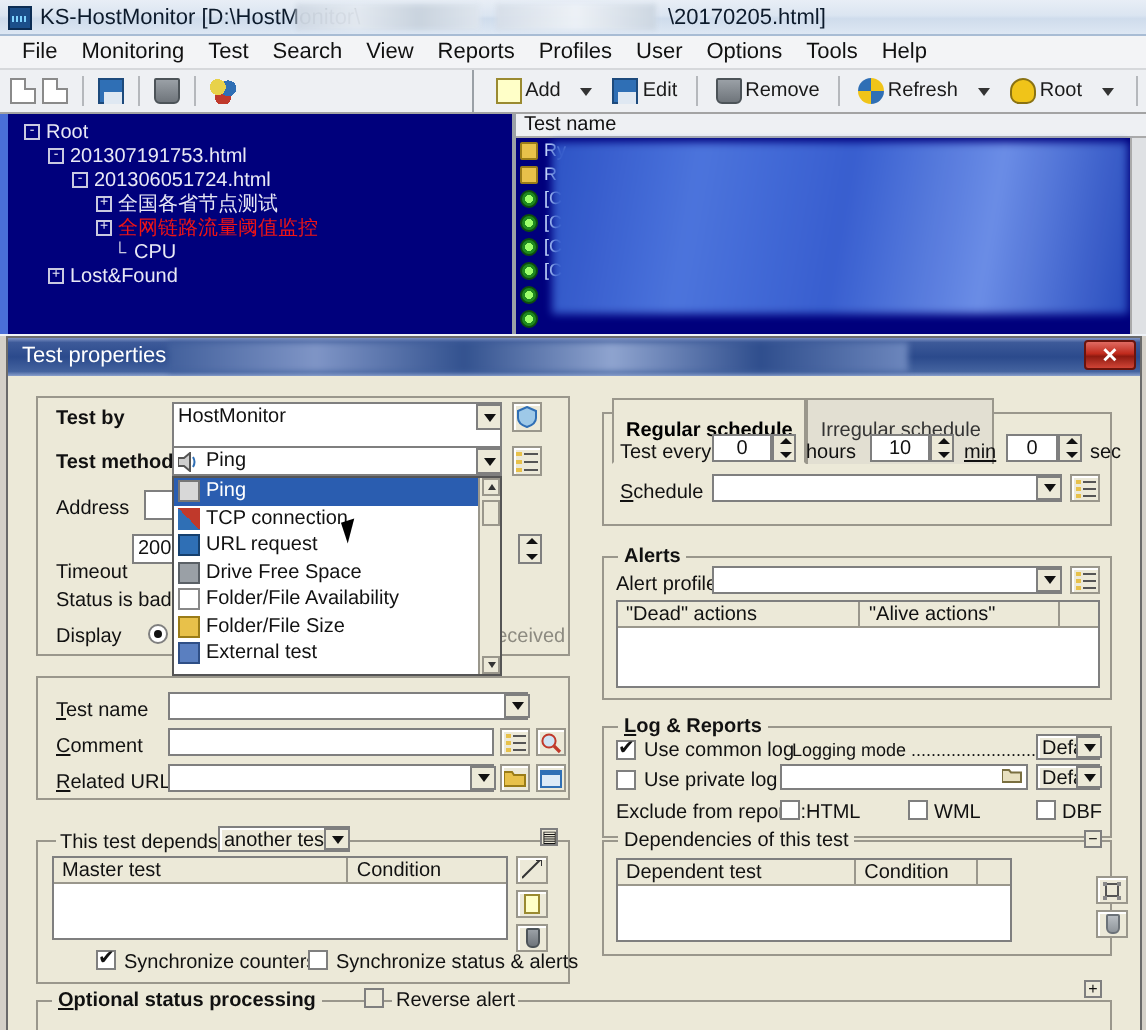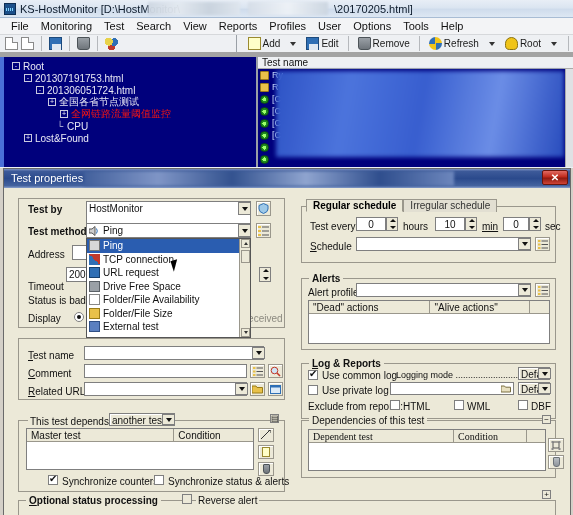--- a/index.html
+++ b/index.html
@@ -31,21 +31,21 @@
   .title-text { font-size:11px; color:#0c1a2b; white-space:nowrap; }
   .title-blur1 { position:absolute; left:148px; top:2px; width:92px; height:13px;
      background:linear-gradient(90deg,#cfd8e3,#e3e9f0,#c9d3de,#dfe6ee); filter:blur(1.2px); opacity:.95;}
   .title-blur2 { position:absolute; left:248px; top:2px; width:80px; height:13px;
      background:linear-gradient(90deg,#d6dee8,#eef2f7,#ccd6e1); filter:blur(1.2px); opacity:.95;}
 
   .menubar { height:17px; background:#f3f4f6; border-bottom:1px solid #d6d8db;
      display:flex; align-items:center; padding-left:5px; }
   .menubar span { font-size:11px; color:#111; padding:0 6px; cursor:default; }
 
-  .toolbars { height:22px; display:flex; border-bottom:5px solid #a3a3a3; background:#4c1d95; }
+  .toolbars { height:22px; display:flex; border-bottom:1px solid #a3a3a3; background:#4c1d95; }
   .tb-left { width:258px; display:flex; align-items:center; gap:3px; padding-left:5px;
      border-right:1px solid #9aa0a6; background:#eef0f3;}
   .tb-right { flex:1; display:flex; align-items:center; gap:2px; padding-left:8px; background:#eef0f3;}
   .tbtn { display:flex; align-items:center; gap:2px; padding:1px 3px; font-size:10px; color:#1a1a1a; cursor:default;}
   .tb-sep { width:1px; height:15px; background:#b5b8bc; margin:0 4px; }
   .arrow-dn { width:0;height:0;border-left:3px solid transparent;border-right:3px solid transparent;
      border-top:4px solid #333; margin:0 5px; }
 
   .ico { width:13px;height:13px;flex:none;position:relative;display:inline-block;}
   .ico-doc{background:#fff;border:1px solid #8a8a8a;}
@@ -112,21 +112,21 @@
   .spin{position:absolute;width:12px;border:1px solid #7f7f7f;background:#ece9d8;}
   .spin::before{content:"";position:absolute;left:3px;top:1px;width:0;height:0;
      border-left:3px solid transparent;border-right:3px solid transparent;border-bottom:3px solid #111;}
   .spin::after{content:"";position:absolute;left:3px;bottom:1px;width:0;height:0;
      border-left:3px solid transparent;border-right:3px solid transparent;border-top:3px solid #111;}
 
   .sbtn{position:absolute;background:#ece9d8;border:1px solid #9a978c;
      box-shadow:1px 1px 0 #fff inset;display:flex;align-items:center;justify-content:center;font-size:9px;}
 
   .tabstrip{position:absolute;display:flex;}
-  .tab{font-size:10px;padding:0 6px;border:1px solid #9a978c;border-bottom:none;background:#ece9d8;}
+  .tab{font-size:10px;padding:10px 6px;border:1px solid #9a978c;border-bottom:none;background:#ece9d8;}
   .tab.active{font-weight:bold;background:#ece9d8;border-bottom:1px solid #ece9d8;}
   .tab.inactive{background:#e2dfd2;color:#333;}
 
   .cb{position:absolute;width:10px;height:10px;background:#fff;border:1px solid #7f7f7f;}
   .cb.on::after{content:"✔";position:absolute;left:0px;top:-3px;font-size:10px;color:#111;}
   .rb{position:absolute;width:10px;height:10px;border:1px solid #7f7f7f;border-radius:50%;background:#fff;}
   .rb.on::after{content:"";position:absolute;left:2px;top:2px;width:4px;height:4px;background:#111;border-radius:50%;}
   .rb.gray{background:#ece9d8;border-color:#b3b0a5;}
 
   .tbl{position:absolute;background:#fff;border:1px solid #7f7f7f;}
@@ -243,21 +243,21 @@
           <span>201307191753.html</span>
         </div>
         <div class="tnode" style="margin-left:32px">
           <span class="tbox">-</span>
           <span>201306051724.html</span>
         </div>
         <div class="tnode" style="margin-left:44px">
           <span class="tbox">+</span>
           <span>全国各省节点测试</span>
         </div>
-        <div class="tnode tred" style="margin-left:56px">
+        <div class="tnode tred" style="margin-left:44px">
           <span class="tbox">+</span>
           <span>全网链路流量阈值监控</span>
         </div>
         <div class="tnode" style="margin-left:52px">
           <span class="tdash">└</span>
           <span>CPU</span>
         </div>
         <div class="tnode" style="margin-left:20px">
           <span class="tbox">+</span>
           <span>Lost&amp;Found</span>
@@ -547,21 +547,21 @@
 
       <div class="cb on" style="left:44px;top:287px;"></div>
       <div class="lbl" style="left:58px;top:288px;">Synchronize counters</div>
       <div class="cb" style="left:150px;top:287px;"></div>
       <div class="lbl" style="left:164px;top:288px;">Synchronize status &amp; alerts</div>
 
       <div class="grp" style="left:297px;top:232px;width:255px;height:58px;">
         <span class="grp-lbl">Dependencies of this test</span>
       </div>
       <div class="collapse-sq" style="left:538px;top:227px;">−</div>
-      <div class="tbl" style="left:304px;top:241px;width:238px;height:42px;font-family:Liberation Serif, serif;">
+      <div class="tbl" style="left:304px;top:241px;width:198px;height:42px;">
         <div class="tbl-hdr">
           <div class="th" style="width:145px;">Dependent test</div>
           <div class="th" style="width:73px;">Condition</div>
           <div class="th" style="width:18px;border-right:none;"></div>
         </div>
       </div>
       <div class="sbtn" style="left:544px;top:250px;width:16px;height:14px;">
         <svg width="10" height="9" viewBox="0 0 10 9">
             <rect x="2" y="1" width="6" height="6" fill="none" stroke="#555"></rect>
             <rect x="0.5" y="0" width="2" height="2" fill="#888"></rect>

